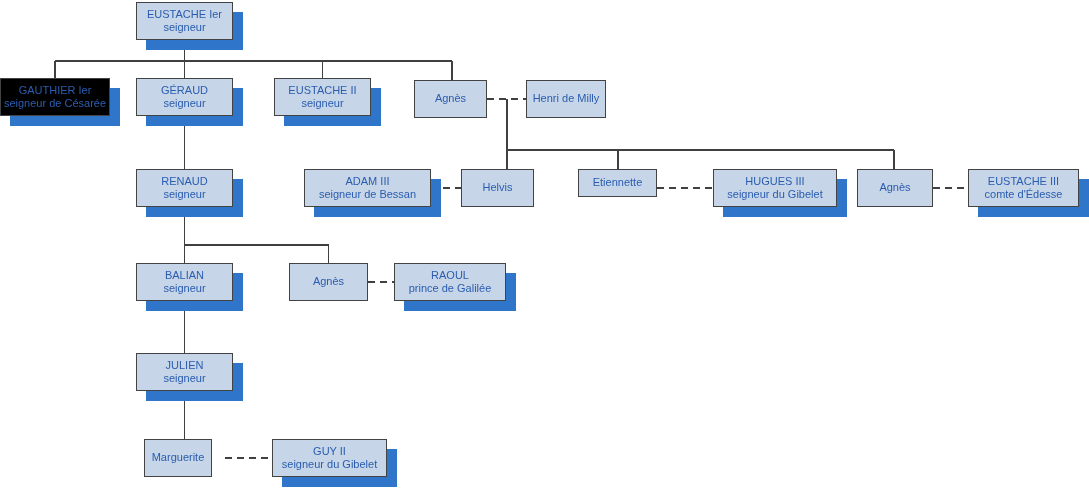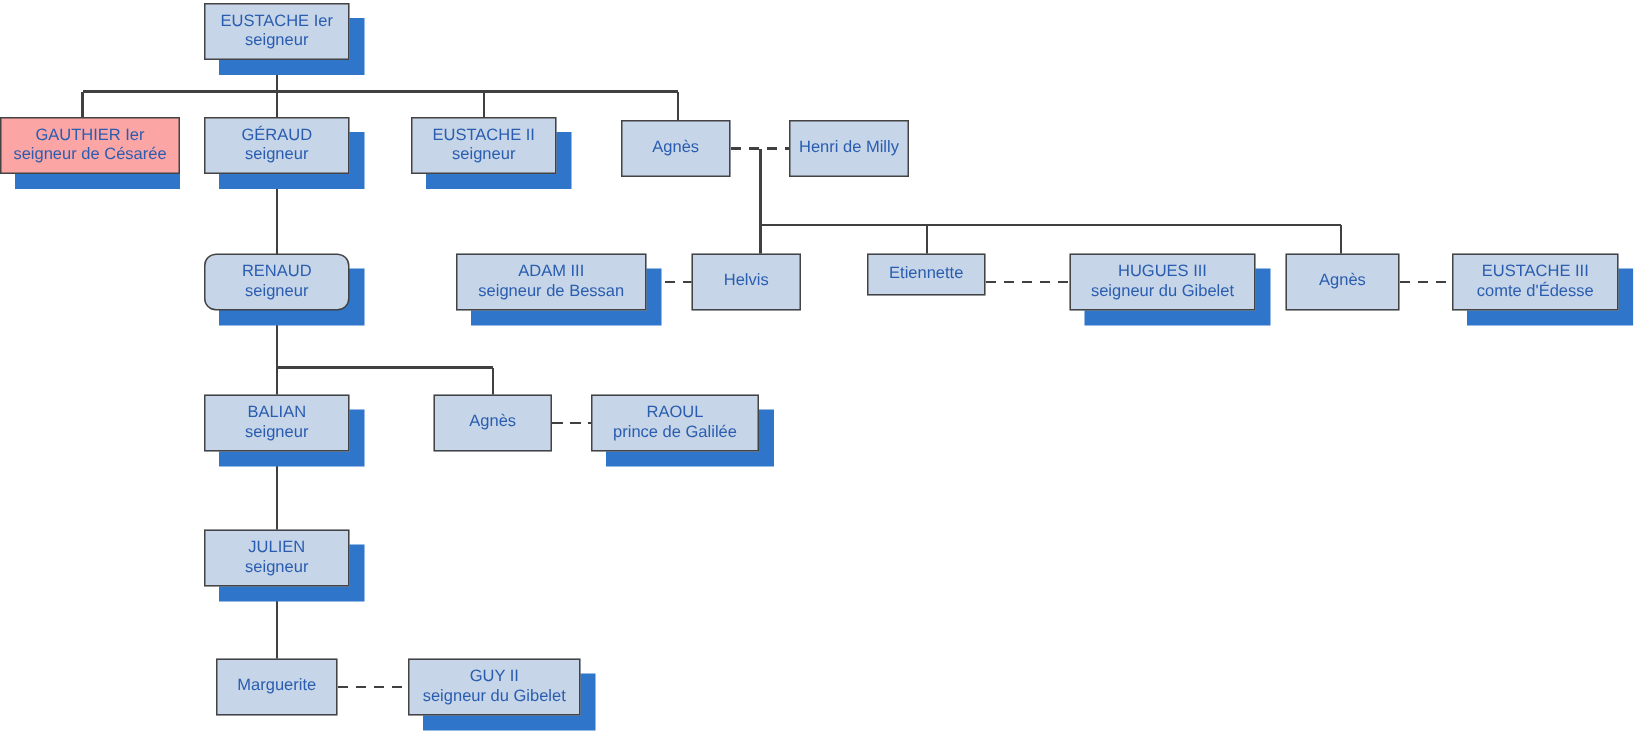--- a/index.html
+++ b/index.html
@@ -57,39 +57,39 @@
       <div class="shadow" style="left: 146px; top: 273px; width: 97px; height: 38px; background: rgb(47, 118, 203);"></div>
       <div class="shadow" style="left: 404px; top: 273px; width: 112px; height: 38px; background: rgb(47, 118, 203);"></div>
       <div class="shadow" style="left: 146px; top: 363px; width: 97px; height: 38px; background: rgb(47, 118, 203);"></div>
       <div class="shadow" style="left: 282px; top: 449px; width: 115px; height: 38px; background: rgb(47, 118, 203);"></div>
     </div>
   <div id="nodes">
       <div class="node" style="left: 136px; top: 2px; width: 97px; height: 38px; background: rgb(198, 213, 231); border-color: rgb(67, 67, 67); color: rgb(42, 93, 176);">
         <span class="l1">EUSTACHE Ier</span>
         <span class="l2">seigneur</span>
       </div>
-      <div class="node" style="left: 0px; top: 78px; width: 120px; height: 38px; background: #fca5a5; border-color: rgb(67, 67, 67); color: rgb(42, 93, 176);">
+      <div class="node" style="left: 0px; top: 78px; width: 110px; height: 38px; background: #000000; border-color: rgb(67, 67, 67); color: rgb(42, 93, 176);">
         <span class="l1">GAUTHIER Ier</span>
         <span class="l2">seigneur de Césarée</span>
       </div>
       <div class="node" style="left: 136px; top: 78px; width: 97px; height: 38px; background: rgb(198, 213, 231); border-color: rgb(67, 67, 67); color: rgb(42, 93, 176);">
         <span class="l1">GÉRAUD</span>
         <span class="l2">seigneur</span>
       </div>
       <div class="node" style="left: 274px; top: 78px; width: 97px; height: 38px; background: rgb(198, 213, 231); border-color: rgb(67, 67, 67); color: rgb(42, 93, 176);">
         <span class="l1">EUSTACHE II</span>
         <span class="l2">seigneur</span>
       </div>
       <div class="node" style="left: 414px; top: 80px; width: 73px; height: 38px; background: rgb(198, 213, 231); border-color: rgb(67, 67, 67); color: rgb(42, 93, 176);">
         <span class="l1">Agnès</span>
       </div>
       <div class="node" style="left: 526px; top: 80px; width: 80px; height: 38px; background: rgb(198, 213, 231); border-color: rgb(67, 67, 67); color: rgb(42, 93, 176);">
         <span class="l1">Henri de Milly</span>
       </div>
-      <div class="node" style="left: 136px; top: 169px; width: 97px; height: 38px; background: rgb(198, 213, 231); border-color: rgb(67, 67, 67); color: rgb(42, 93, 176); border-radius: 8px;">
+      <div class="node" style="left: 136px; top: 169px; width: 97px; height: 38px; background: rgb(198, 213, 231); border-color: rgb(67, 67, 67); color: rgb(42, 93, 176);">
         <span class="l1">RENAUD</span>
         <span class="l2">seigneur</span>
       </div>
       <div class="node" style="left: 304px; top: 169px; width: 127px; height: 38px; background: rgb(198, 213, 231); border-color: rgb(67, 67, 67); color: rgb(42, 93, 176); justify-content: center;">
         <span class="l1">ADAM III</span>
         <span class="l2">seigneur de Bessan</span>
       </div>
       <div class="node" style="left: 461px; top: 169px; width: 73px; height: 38px; background: rgb(198, 213, 231); border-color: rgb(67, 67, 67); color: rgb(42, 93, 176);">
         <span class="l1">Helvis</span>
       </div>
@@ -115,21 +115,21 @@
         <span class="l1">Agnès</span>
       </div>
       <div class="node" style="left: 394px; top: 263px; width: 112px; height: 38px; background: rgb(198, 213, 231); border-color: rgb(67, 67, 67); color: rgb(42, 93, 176);">
         <span class="l1">RAOUL</span>
         <span class="l2">prince de Galilée</span>
       </div>
       <div class="node" style="left: 136px; top: 353px; width: 97px; height: 38px; background: rgb(198, 213, 231); border-color: rgb(67, 67, 67); color: rgb(42, 93, 176);">
         <span class="l1">JULIEN</span>
         <span class="l2">seigneur</span>
       </div>
-      <div class="node" style="left: 144px; top: 439px; width: 81px; height: 38px; background: rgb(198, 213, 231); border-color: rgb(67, 67, 67); color: rgb(42, 93, 176); text-align: center;">
+      <div class="node" style="left: 144px; top: 439px; width: 68px; height: 38px; background: rgb(198, 213, 231); border-color: rgb(67, 67, 67); color: rgb(42, 93, 176); text-align: center;">
         <span class="l1">Marguerite</span>
       </div>
       <div class="node" style="left: 272px; top: 439px; width: 115px; height: 38px; background: rgb(198, 213, 231); border-color: rgb(67, 67, 67); color: rgb(42, 93, 176);">
         <span class="l1">GUY II</span>
         <span class="l2">seigneur du Gibelet</span>
       </div>
     </div>
 
 </div>
 

